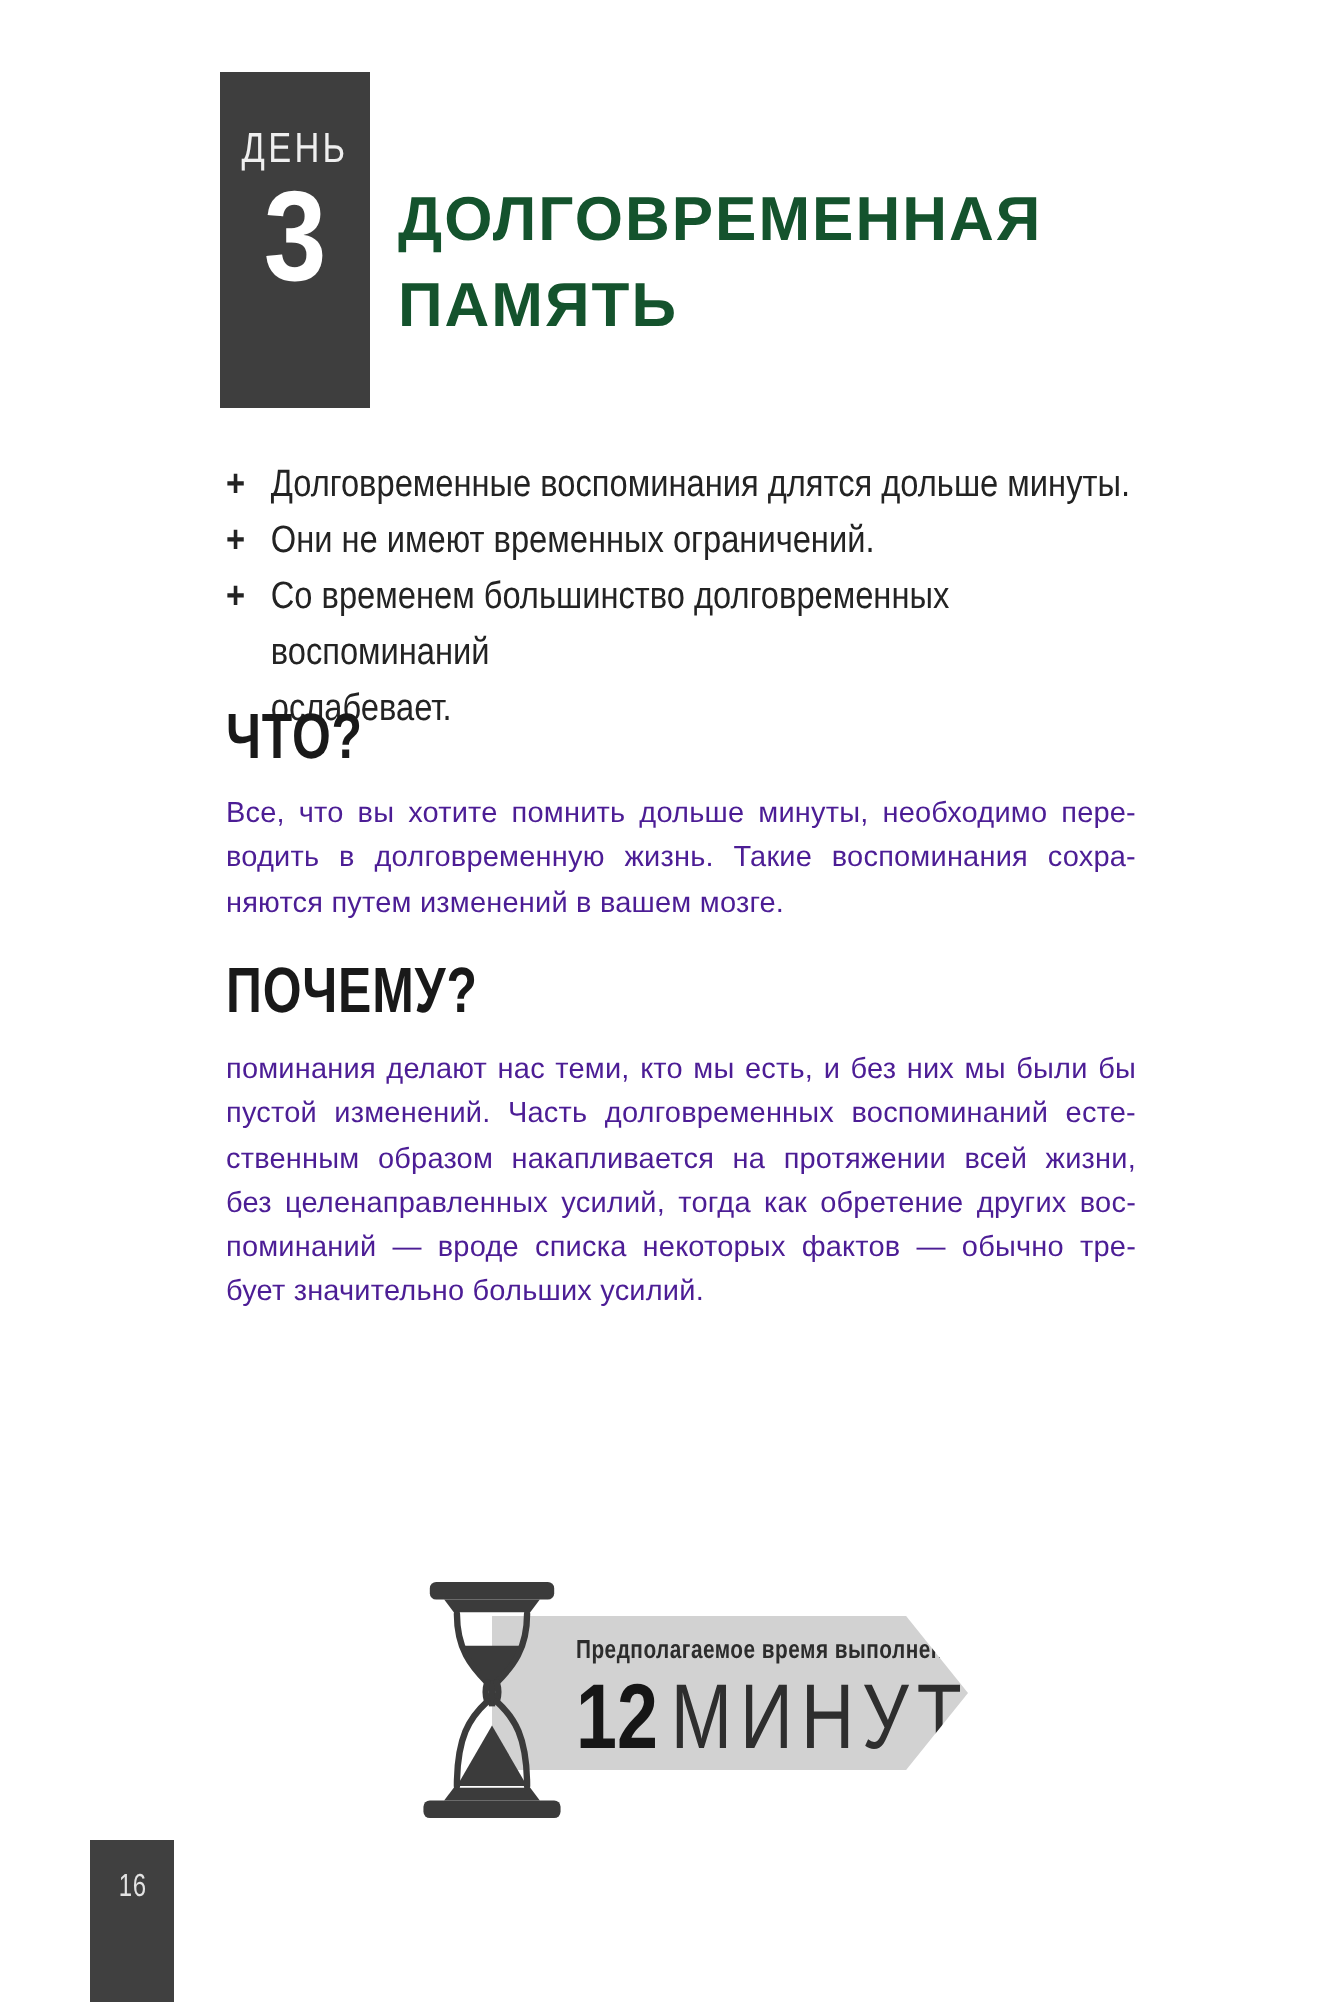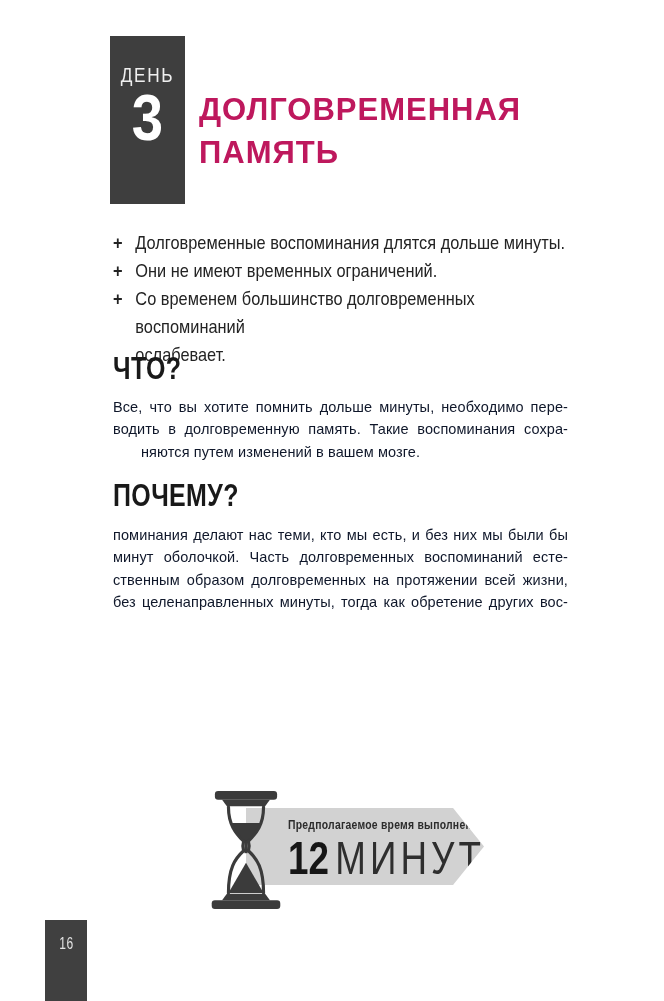--- a/index.html
+++ b/index.html
@@ -16,21 +16,21 @@
     margin-top:27px;font-size:21px;font-weight:400;letter-spacing:2px;
     transform:scaleX(0.82);transform-origin:center top;color:#efefef;
   }
   .day-number{
     font-size:64px;font-weight:700;line-height:58px;margin-top:2px;
     transform:scaleX(0.88);transform-origin:center top;color:#ffffff;
   }
   .title{
     position:absolute;left:199px;top:88px;margin:0;
     font-size:31px;font-weight:600;line-height:43px;letter-spacing:1px;
-    color:#be185d;
+    color:#14532d;
   }
   .title span{display:block;}
   
   .bullets{
     position:absolute;left:113px;top:229px;width:540px;
     transform:scaleX(0.86);transform-origin:left top;
     list-style:none;margin:0;padding:0;
     font-size:19px;line-height:28px;color:#232323;font-weight:400;
   }
   .bullet{display:flex;}
@@ -40,26 +40,26 @@
   .sec-heading{
     position:absolute;left:113px;margin:0;
     font-size:32px;font-weight:700;line-height:32px;color:#191919;
     transform:scaleX(0.78);transform-origin:left top;letter-spacing:0.5px;
   }
   .h-what{top:352px;}
   .h-why{top:479px;}
   
   .para{
     position:absolute;left:113px;width:455px;
-    font-size:14.5px;line-height:22.3px;color:#0f172a;letter-spacing:0.1px;
+    font-size:14.5px;line-height:22.3px;color:#4c1d95;letter-spacing:0.1px;
   }
   .p-what{top:396px;}
   .p-why{top:524px;}
   .jline{text-align:justify;text-align-last:justify;}
-  .jline.last{text-align:last left;text-align-last:left;margin-left:28px;}
+  .jline.last{text-align:last left;text-align-last:left;}
   
   .badge{position:absolute;left:0;top:0;}
   .banner{
     position:absolute;left:246px;top:808px;width:238px;height:77px;
     background:#d2d2d2;
     clip-path:polygon(0 0,87% 0,100% 50%,87% 100%,0 100%);
     z-index:1;
   }
   .banner-inner{padding:9px 0 0 42px;}
   .banner-label{
@@ -119,30 +119,32 @@
       <span class="btext">
         <div>Со временем большинство долговременных воспоминаний</div>
         <div>ослабевает.</div>
       </span>
     </li>
   </ul>
 
   <h2 class="sec-heading h-what">ЧТО?</h2>
   <div class="para p-what">
     <div class="jline">Все, что вы хотите помнить дольше минуты, необходимо пере-</div>
-    <div class="jline">водить в долговременную память. Такие воспоминания сохра-</div>
+    <div class="jline">водить в долговременную жизнь. Такие воспоминания сохра-</div>
     <div class="jline last">няются путем изменений в вашем мозге.</div>
   </div>
 
   <h2 class="sec-heading h-why">ПОЧЕМУ?</h2>
   <div class="para p-why">
     <div class="jline">поминания делают нас теми, кто мы есть, и без них мы были бы</div>
-    <div class="jline">минут оболочкой. Часть долговременных воспоминаний есте-</div>
-    <div class="jline">ственным образом долговременных на протяжении всей жизни,</div>
-    <div class="jline">без целенаправленных минуты, тогда как обретение других вос-</div>
+    <div class="jline">пустой изменений. Часть долговременных воспоминаний есте-</div>
+    <div class="jline">ственным образом накапливается на протяжении всей жизни,</div>
+    <div class="jline">без целенаправленных усилий, тогда как обретение других вос-</div>
+    <div class="jline">поминаний — вроде списка некоторых фактов — обычно тре-</div>
+    <div class="jline last">бует значительно больших усилий.</div>
   </div>
 
   <div class="badge">
     <div class="banner">
       <div class="banner-inner">
         <div class="banner-label">Предполагаемое время выполнения</div>
         <div class="banner-big">
           <span class="num">12</span><span class="unit">МИНУТ</span>
         </div>
       </div>

